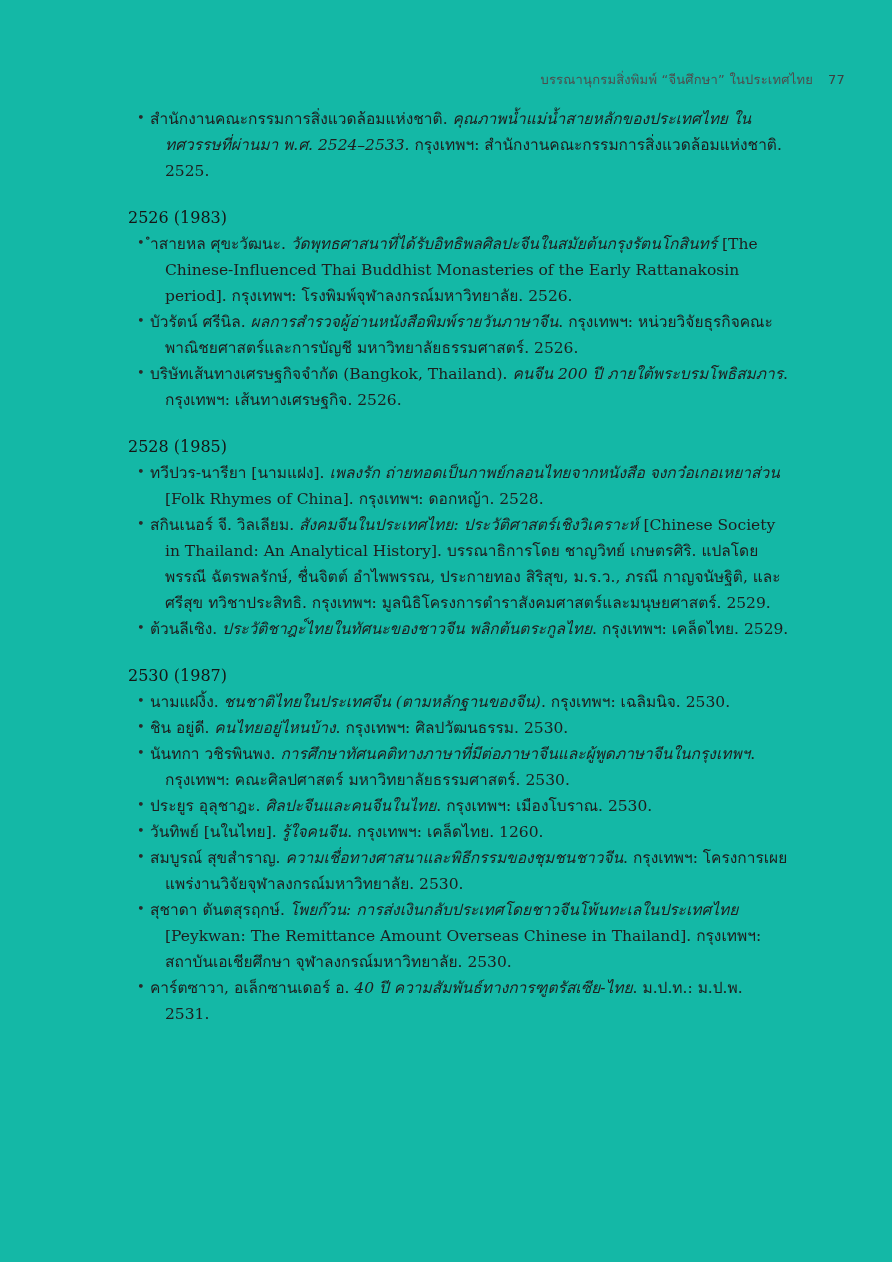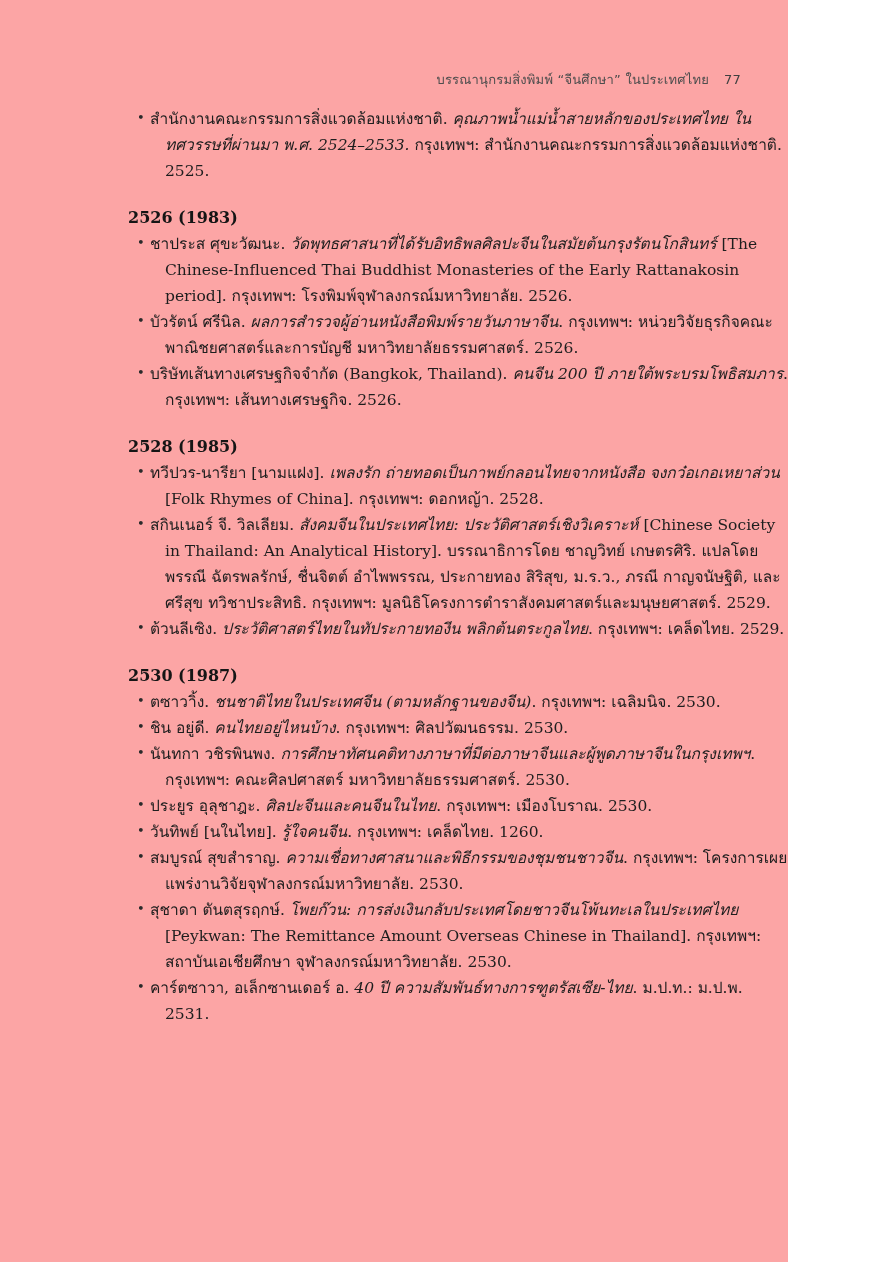--- a/index.html
+++ b/index.html
@@ -1,20 +1,20 @@
 <!DOCTYPE html>
 <html><head>
 <meta charset="utf-8">
 <style>
   html,body{margin:0;padding:0;background:#ffffff;}
   .page{
     position:relative;
-    width:788px;
+    width:892px;
     height:1262px;
-    background:#fca5a5;
+    background:#14b8a6;
     overflow:hidden;
   }
   .running-head{
     position:absolute;
     top:69px;
     left:0;
     right:47px;
     text-align:right;
     font-family:"DejaVu Sans","Liberation Sans",sans-serif;
     font-size:13px;
@@ -30,21 +30,21 @@
     left:128px;
     top:106px;
     width:662px;
     font-family:"DejaVu Serif","Liberation Serif",serif;
     font-size:15.5px;
     line-height:26px;
     color:#1e1e1e;
     overflow-wrap:break-word;
   }
   .year-heading{
-    font-weight:bold;
+    font-weight:normal;
     font-size:16px;
     line-height:26px;
     margin-top:21px;
     color:#151515;
   }
   .entry-list{
     list-style:none;
     margin:0;
     padding:0;
   }
@@ -69,35 +69,35 @@
 <div class="page">
   <div class="running-head">
     <span>บรรณานุกรมสิ่งพิมพ์ “จีนศึกษา” ในประเทศไทย</span><span class="pageno">77</span>
   </div>
   <div class="content">
       <ul class="entry-list">
         <li class="entry"><span class="bullet">•</span><span>สำนักงานคณะกรรมการสิ่งแวดล้อมแห่งชาติ. </span><span class="it">คุณภาพน้ำแม่น้ำสายหลักของประเทศไทย ในทศวรรษที่ผ่านมา พ.ศ. 2524–2533.</span><span> กรุงเทพฯ: สำนักงานคณะกรรมการสิ่งแวดล้อมแห่งชาติ. 2525.</span></li>
       </ul>
       <div class="year-heading">2526 (1983)</div>
       <ul class="entry-list">
-        <li class="entry"><span class="bullet">•</span><span>ชาประส ศุขะวัฒนะ. </span><span class="it">วัดพุทธศาสนาที่ได้รับอิทธิพลศิลปะจีนในสมัยต้นกรุงรัตนโกสินทร์</span><span> [The Chinese-Influenced Thai Buddhist Monasteries of the Early Rattanakosin period]. กรุงเทพฯ: โรงพิมพ์จุฬาลงกรณ์มหาวิทยาลัย. 2526.</span></li>
+        <li class="entry"><span class="bullet">•</span><span>ำสายหล ศุขะวัฒนะ. </span><span class="it">วัดพุทธศาสนาที่ได้รับอิทธิพลศิลปะจีนในสมัยต้นกรุงรัตนโกสินทร์</span><span> [The Chinese-Influenced Thai Buddhist Monasteries of the Early Rattanakosin period]. กรุงเทพฯ: โรงพิมพ์จุฬาลงกรณ์มหาวิทยาลัย. 2526.</span></li>
         <li class="entry"><span class="bullet">•</span><span>บัวรัตน์ ศรีนิล. </span><span class="it">ผลการสำรวจผู้อ่านหนังสือพิมพ์รายวันภาษาจีน</span><span>. กรุงเทพฯ: หน่วยวิจัยธุรกิจคณะพาณิชยศาสตร์และการบัญชี มหาวิทยาลัยธรรมศาสตร์. 2526.</span></li>
         <li class="entry"><span class="bullet">•</span><span>บริษัทเส้นทางเศรษฐกิจจำกัด (Bangkok, Thailand). </span><span class="it">คนจีน 200 ปี ภายใต้พระบรมโพธิสมภาร</span><span>. กรุงเทพฯ: เส้นทางเศรษฐกิจ. 2526.</span></li>
       </ul>
       <div class="year-heading">2528 (1985)</div>
       <ul class="entry-list">
         <li class="entry"><span class="bullet">•</span><span>ทวีปวร-นารียา [นามแฝง]. </span><span class="it">เพลงรัก ถ่ายทอดเป็นกาพย์กลอนไทยจากหนังสือ จงกว๋อเกอเหยาส่วน</span><span> [Folk Rhymes of China]. กรุงเทพฯ: ดอกหญ้า. 2528.</span></li>
       </ul>
       <ul class="entry-list">
         <li class="entry"><span class="bullet">•</span><span>สกินเนอร์ จี. วิลเลียม. </span><span class="it">สังคมจีนในประเทศไทย: ประวัติศาสตร์เชิงวิเคราะห์</span><span> [Chinese Society in Thailand: An Analytical History]. บรรณาธิการโดย ชาญวิทย์ เกษตรศิริ. แปลโดย พรรณี ฉัตรพลรักษ์, ชื่นจิตต์ อำไพพรรณ, ประกายทอง สิริสุข, ม.ร.ว., ภรณี กาญจนัษฐิติ, และ ศรีสุข ทวิชาประสิทธิ. กรุงเทพฯ: มูลนิธิโครงการตำราสังคมศาสตร์และมนุษยศาสตร์. 2529.</span></li>
-        <li class="entry"><span class="bullet">•</span><span>ต้วนลีเซิง. </span><span class="it">ประวัติศาสตร์ไทยในทัประกายทองีน พลิกต้นตระกูลไทย</span><span>. กรุงเทพฯ: เคล็ดไทย. 2529.</span></li>
+        <li class="entry"><span class="bullet">•</span><span>ต้วนลีเซิง. </span><span class="it">ประวัติชาฎะ์ไทยในทัศนะของชาวจีน พลิกต้นตระกูลไทย</span><span>. กรุงเทพฯ: เคล็ดไทย. 2529.</span></li>
       </ul>
       <div class="year-heading">2530 (1987)</div>
       <ul class="entry-list">
-        <li class="entry"><span class="bullet">•</span><span>ตซาวาิ้ง. </span><span class="it">ชนชาติไทยในประเทศจีน (ตามหลักฐานของจีน)</span><span>. กรุงเทพฯ: เฉลิมนิจ. 2530.</span></li>
+        <li class="entry"><span class="bullet">•</span><span>นามแฝงิ้ง. </span><span class="it">ชนชาติไทยในประเทศจีน (ตามหลักฐานของจีน)</span><span>. กรุงเทพฯ: เฉลิมนิจ. 2530.</span></li>
         <li class="entry"><span class="bullet">•</span><span>ชิน อยู่ดี. </span><span class="it">คนไทยอยู่ไหนบ้าง</span><span>. กรุงเทพฯ: ศิลปวัฒนธรรม. 2530.</span></li>
         <li class="entry"><span class="bullet">•</span><span>นันทกา วชิรพินพง. </span><span class="it">การศึกษาทัศนคติทางภาษาที่มีต่อภาษาจีนและผู้พูดภาษาจีนในกรุงเทพฯ</span><span>. กรุงเทพฯ: คณะศิลปศาสตร์ มหาวิทยาลัยธรรมศาสตร์. 2530.</span></li>
         <li class="entry"><span class="bullet">•</span><span>ประยูร อุลุชาฎะ. </span><span class="it">ศิลปะจีนและคนจีนในไทย</span><span>. กรุงเทพฯ: เมืองโบราณ. 2530.</span></li>
         <li class="entry"><span class="bullet">•</span><span>วันทิพย์ [นในไทย]. </span><span class="it">รู้ใจคนจีน</span><span>. กรุงเทพฯ: เคล็ดไทย. 1260.</span></li>
         <li class="entry"><span class="bullet">•</span><span>สมบูรณ์ สุขสำราญ. </span><span class="it">ความเชื่อทางศาสนาและพิธีกรรมของชุมชนชาวจีน</span><span>. กรุงเทพฯ: โครงการเผยแพร่งานวิจัยจุฬาลงกรณ์มหาวิทยาลัย. 2530.</span></li>
         <li class="entry"><span class="bullet">•</span><span>สุชาดา ตันตสุรฤกษ์. </span><span class="it">โพยก๊วน: การส่งเงินกลับประเทศโดยชาวจีนโพ้นทะเลในประเทศไทย</span><span> [Peykwan: The Remittance Amount Overseas Chinese in Thailand]. กรุงเทพฯ: สถาบันเอเชียศึกษา จุฬาลงกรณ์มหาวิทยาลัย. 2530.</span></li>
       </ul>
       <ul class="entry-list">
         <li class="entry"><span class="bullet">•</span><span>คาร์ตซาวา, อเล็กซานเดอร์ อ. </span><span class="it">40 ปี ความสัมพันธ์ทางการฑูตรัสเซีย-ไทย</span><span>. ม.ป.ท.: ม.ป.พ. 2531.</span></li>
       </ul>

